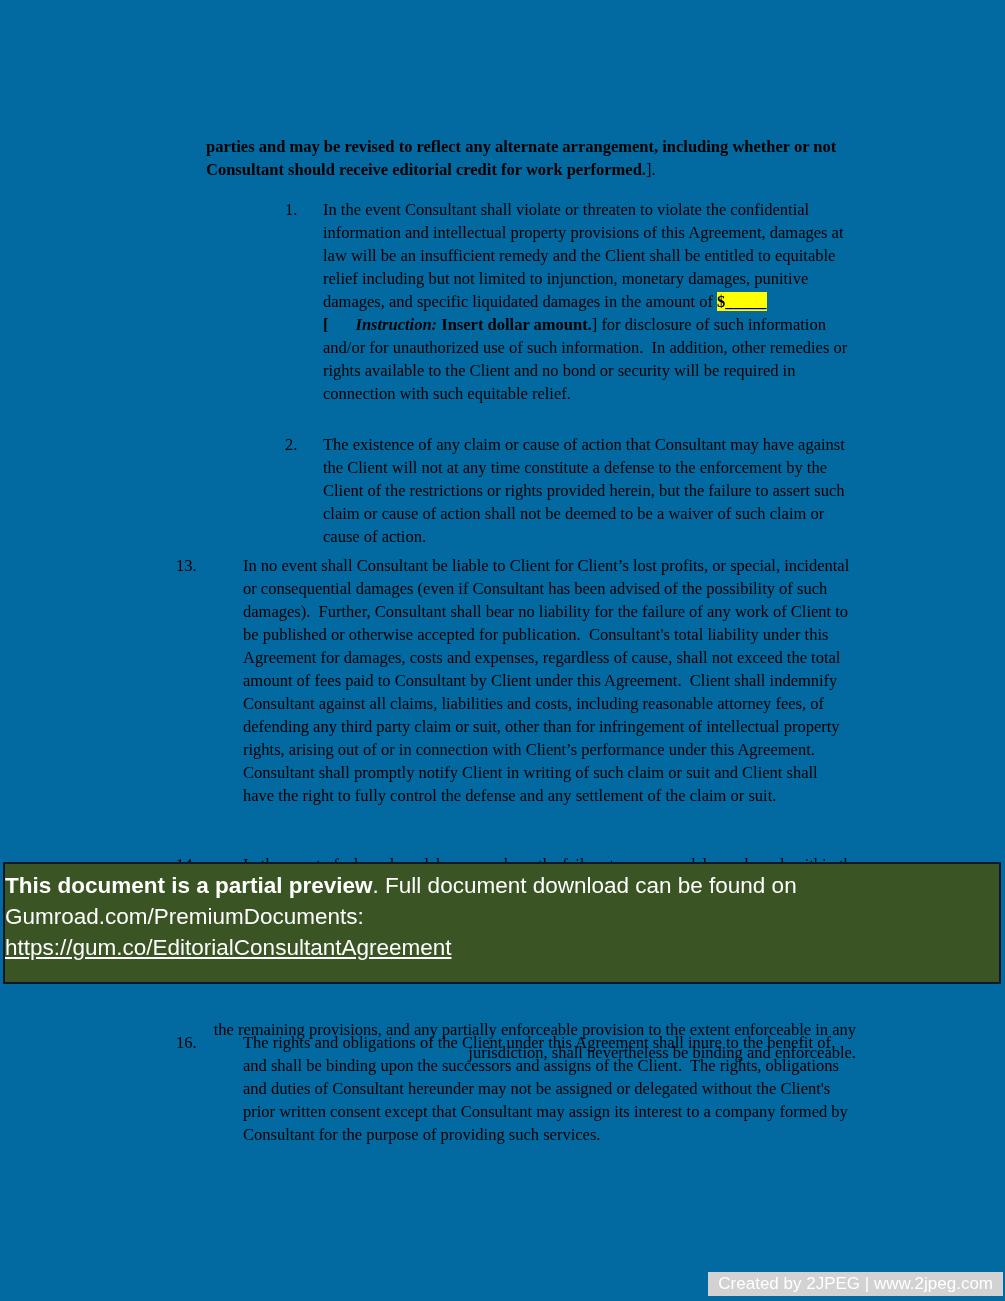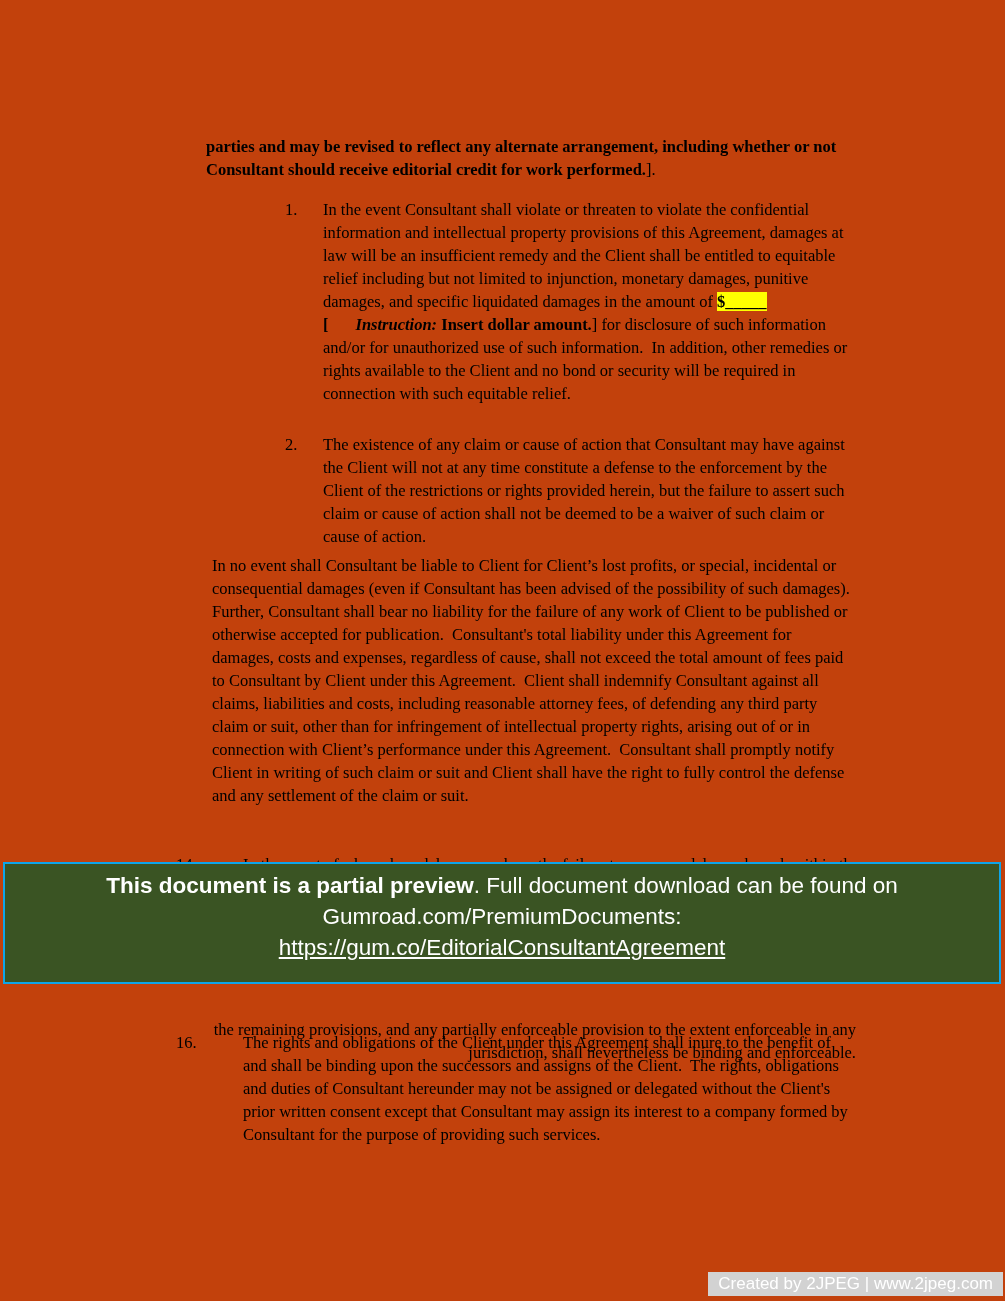--- a/index.html
+++ b/index.html
@@ -1,20 +1,20 @@
 <!DOCTYPE html>
 <html><head>
 <meta charset="utf-8">
 <style>
   html, body { margin: 0; padding: 0; background: #ffffff; }
   .page {
     position: relative;
     width: 1005px;
     height: 1301px;
-    background: #c2410c;
+    background: #0369a1;
     overflow: hidden;
     font-family: "Liberation Serif", serif;
     font-size: 16.5px;
     line-height: 23px;
     color: #000000;
   }
   .block { position: absolute; white-space: pre-wrap; }
   .intro { left: 206px; top: 118px; width: 652px; font-weight: bold; }
   .intro .suffix { font-weight: normal; }
   .num-item { display: flex; }
@@ -31,23 +31,22 @@
   .instr-bold { font-weight: bold; }
   .bracket { font-weight: bold; }
   .clip-14 { top: 853px; height: 9px; overflow: hidden; }
   .clip-14 .body { white-space: nowrap; width: 800px; }
   .banner {
     position: absolute;
     left: 3px;
     right: 4px;
     top: 862px;
     height: 112px;
-    border: 2px solid #0ea5e9;
+    border: 2px solid #0f172a;
     background: #3a5423;
-    text-align: center;
     color: #ffffff;
     font-family: "Liberation Sans", sans-serif;
     font-size: 22.5px;
     line-height: 31px;
     padding-top: 6px;
     box-sizing: content-box;
   }
   .banner .b1 { font-weight: bold; }
   .banner a.preview-link {
     color: #ffffff;
@@ -82,20 +81,21 @@
     <span class="num">1.</span>
     <p class="body"><span>In the event Consultant shall violate or threaten to violate the confidential information and intellectual property provisions of this Agreement, damages at law will be an insufficient remedy and the Client shall be entitled to equitable relief including but not limited to injunction, monetary damages, punitive damages, and specific liquidated damages in the amount of </span><span class="hl" style="background: rgb(255, 255, 0);">$_____</span><span class="bracket"> [</span><span class="instr-label">Instruction:</span><span class="instr-bold"> Insert dollar amount.</span><span>]</span><span> for disclosure of such information and/or for unauthorized use of such information.  In addition, other remedies or rights available to the Client and no bond or security will be required in connection with such equitable relief.</span></p>
   </div>
 
   <div class="block num-item sub-item sub-2">
     <span class="num">2.</span>
     <p class="body">The existence of any claim or cause of action that Consultant may have against the Client will not at any time constitute a defense to the enforcement by the Client of the restrictions or rights provided herein, but the failure to assert such claim or cause of action shall not be deemed to be a waiver of such claim or cause of action.</p>
   </div>
 
   <div class="block num-item main-item item-13">
+    <span class="num">13.</span>
     <p class="body">In no event shall Consultant be liable to Client for Client’s lost profits, or special, incidental or consequential damages (even if Consultant has been advised of the possibility of such damages).  Further, Consultant shall bear no liability for the failure of any work of Client to be published or otherwise accepted for publication.  Consultant's total liability under this Agreement for damages, costs and expenses, regardless of cause, shall not exceed the total amount of fees paid to Consultant by Client under this Agreement.  Client shall indemnify Consultant against all claims, liabilities and costs, including reasonable attorney fees, of defending any third party claim or suit, other than for infringement of intellectual property rights, arising out of or in connection with Client’s performance under this Agreement.  Consultant shall promptly notify Client in writing of such claim or suit and Client shall have the right to fully control the defense and any settlement of the claim or suit.</p>
   </div>
 
   <div class="block num-item main-item clip-14">
     <span class="num">14.</span>
     <p class="body">In the event of a breach or delay or work, or the failure to cure any delay or breach within thirty</p>
   </div>
 
   <div class="banner" style="background: rgb(58, 84, 35);">
     <div><span class="b1">This document is a partial preview</span><span>. Full document download can be found on</span></div>

